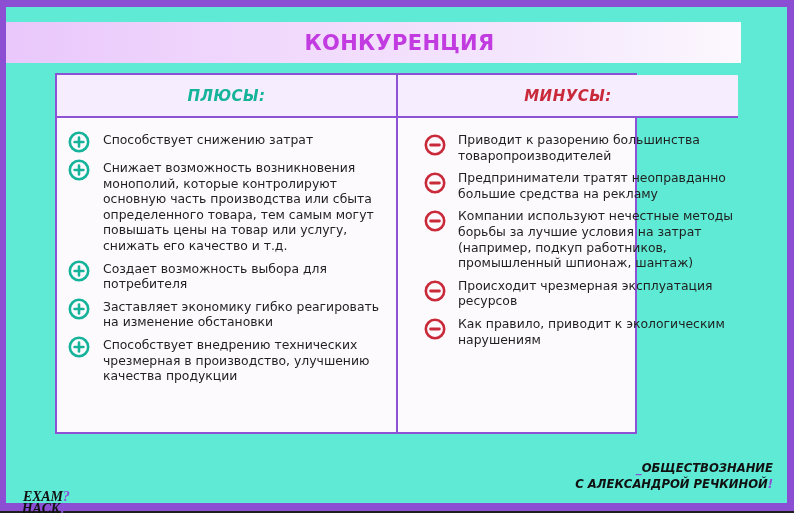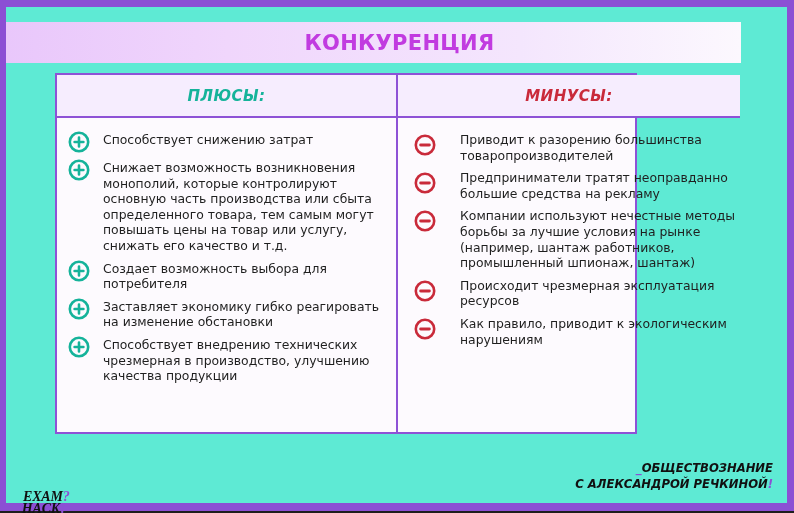--- a/index.html
+++ b/index.html
@@ -55,21 +55,21 @@
   .th.right { color: #c92a3a; }
   .col { padding-top: 14px; box-sizing: border-box; }
   .col.left { border-right: 2px solid #8e52d6; }
   .item {
     display: flex; align-items: flex-start;
     margin-bottom: 7px;
   }
   .icon { flex: 0 0 auto; width: 22px; height: 22px; }
   .col.left .item { padding-left: 11px; }
   .col.left .icon { margin-right: 13px; margin-top: -1px; }
-  .col.right .item { padding-left: 16px; gap: 12px; }
+  .col.right .item { padding-left: 26px; }
   .col.right .icon { margin-right: 12px; margin-top: 2px; }
   .text {
     font-family: "DejaVu Sans", sans-serif;
     font-size: 12.4px;
     line-height: 15.6px;
     color: #1f1f1f;
   }
   .col.left .text { width: 292px; }
   .col.right .text { width: 280px; }
   .logo {
@@ -159,21 +159,21 @@
               <circle cx="11" cy="11" r="9.2" fill="none" stroke="#c92a3a" stroke-width="2.6"></circle>
               <path d="M6.6 11h8.8" stroke="#c92a3a" stroke-width="2.8" stroke-linecap="round"></path>
             </svg>
           <span class="text">Предприниматели тратят неоправданно большие средства на рекламу</span>
         </div>
         <div class="item">
           <svg class="icon" viewBox="0 0 22 22">
               <circle cx="11" cy="11" r="9.2" fill="none" stroke="#c92a3a" stroke-width="2.6"></circle>
               <path d="M6.6 11h8.8" stroke="#c92a3a" stroke-width="2.8" stroke-linecap="round"></path>
             </svg>
-          <span class="text">Компании используют нечестные методы борьбы за лучшие условия на рынке (например, шантаж работников, промышленный шпионаж, шантаж)</span>
+          <span class="text">Компании используют нечестные методы борьбы за лучшие условия на затрат (например, подкуп работников, промышленный шпионаж, шантаж)</span>
         </div>
         <div class="item">
           <svg class="icon" viewBox="0 0 22 22">
               <circle cx="11" cy="11" r="9.2" fill="none" stroke="#c92a3a" stroke-width="2.6"></circle>
               <path d="M6.6 11h8.8" stroke="#c92a3a" stroke-width="2.8" stroke-linecap="round"></path>
             </svg>
           <span class="text">Происходит чрезмерная эксплуатация ресурсов</span>
         </div>
         <div class="item">
           <svg class="icon" viewBox="0 0 22 22">

